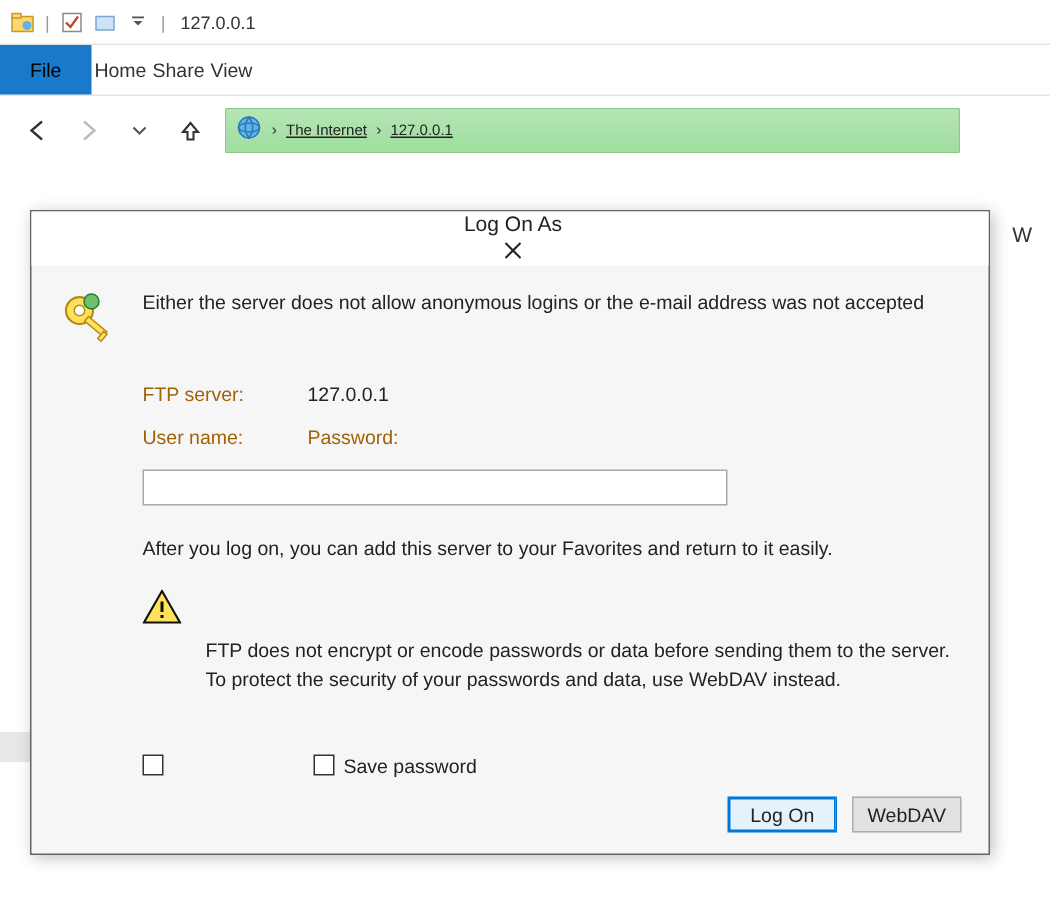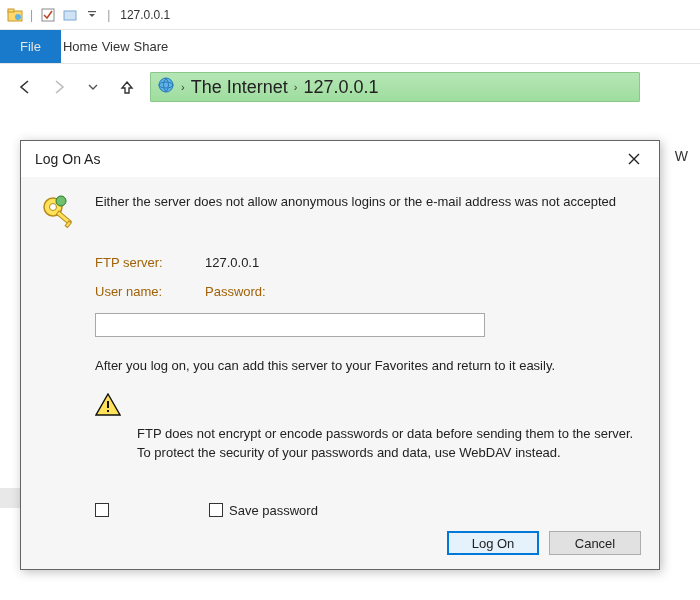--- a/index.html
+++ b/index.html
@@ -7,33 +7,33 @@
 
 
 .title-bar { height: 30px; display: flex; align-items: center; padding: 0 4px; background: #fff; border-bottom: 1px solid #e5e5e5; }
 .title-bar .sep { color: #999; margin: 0 4px; font-size: 12px; }
 .title-bar .title-text { font-size: 12px; color: #333; margin-left: 6px; }
 .qat-icon { width: 18px; height: 18px; display: inline-flex; align-items: center; justify-content: center; margin: 0 2px; }
 
 
 .ribbon { height: 34px; display: flex; align-items: stretch; background: #fff; border-bottom: 1px solid #e5e5e5; }
 .ribbon .tab { padding: 0 2px; display: flex; align-items: center; font-size: 13px; color: #333; cursor: default; }
-.ribbon .tab.file { background: #1979ca; color: #e5e5e5; padding: 0 20px; }
+.ribbon .tab.file { background: #1979ca; color: #000000; padding: 0 20px; }
 
 
 .navbar { height: 46px; display: flex; align-items: center; padding: 8px 14px; gap: 12px; }
 .nav-arrow { width: 22px; height: 22px; display: inline-flex; align-items: center; justify-content: center; color: #555; }
 .nav-arrow.disabled { color: #bbb; }
 .address { flex: 1; height: 30px; background: linear-gradient(#b5e6b5,#9fdd9f); border: 1px solid #8ac88a; display: flex; align-items: center; padding: 0 6px; gap: 6px; max-width: 490px; border-radius: 1px; }
-.address .crumb { font-size: 18px; color: #222; }
+.address .crumb { font-size: 10px; color: #222; text-decoration: underline; }
 .address .chev { color: #333; font-size: 11px; }
 
 
 .dialog { position: absolute; left: 20px; top: 140px; width: 640px; height: 430px; background: #f6f6f6; border: 1px solid #646464; box-shadow: 2px 2px 10px rgba(0,0,0,0.25); }
-.dlg-titlebar { height: 36px; background: #fff; display: flex; align-items: center; justify-content: space-between; padding: 0 10px 0 14px; font-size: 14px; color: #222; }
+.dlg-titlebar { height: 36px; background: #fff; display: flex; align-items: center; justify-content: space-between; padding: 0 10px 0 14px; font-size: 14px; color: #222; flex-direction: column; }
 .dlg-close { width: 30px; height: 24px; display: inline-flex; align-items: center; justify-content: center; }
 .dlg-body { padding: 14px 16px 12px 16px; font-size: 13px; color: #222; }
 .intro-row { display: flex; gap: 14px; margin-bottom: 20px; }
 .key-icon { width: 44px; height: 44px; flex-shrink: 0; }
 .intro-text { padding-top: 2px; line-height: 1.4; }
 
 .form-grid { margin-left: 58px; display: grid; grid-template-columns: 110px 1fr; row-gap: 14px; align-items: center; margin-bottom: 20px; }
 .form-grid label { font-size: 13px; color: #a16207; }
 .form-grid .value { font-size: 13px; color: #222; }
 .combo { position: relative; width: 390px; }
@@ -45,21 +45,21 @@
 .info-line { margin-left: 58px; margin-bottom: 16px; line-height: 1.4; }
 .warn-row { display: flex; gap: 14px; margin-left: 24px; margin-bottom: 40px; }
 .warn-icon { width: 28px; height: 26px; flex-shrink: 0; margin-top: 2px; margin-left: 34px; }
 .warn-text { line-height: 1.45; margin-top: 34px; }
 
 .checks { margin-left: 58px; display: flex; gap: 100px; margin-bottom: 16px; }
 .check { display: flex; align-items: center; gap: 6px; font-size: 13px; }
 .check .box { width: 14px; height: 14px; border: 1px solid #333; background: #fff; }
 
 .dlg-buttons { position: absolute; right: 18px; bottom: 14px; display: flex; gap: 10px; }
-.btn { width: 92px; height: 24px; border: 1px solid #adadad; background: #e1e1e1; font-size: 13px; display: inline-flex; align-items: center; justify-content: center; }
+.btn { width: 73px; height: 24px; border: 1px solid #adadad; background: #e1e1e1; font-size: 13px; display: inline-flex; align-items: center; justify-content: center; }
 .btn.primary { border: 1px solid #0078d7; box-shadow: inset 0 0 0 1px #0078d7; background: #e5f1fb; }
 
 .side-letter { position: absolute; right: 12px; top: 148px; font-size: 14px; color: #333; }
 .bottom-shade { position: absolute; left: 0; bottom: 92px; width: 20px; height: 20px; background: #e8e8e8; }
 </style>
 </head>
 <body>
 
 <div class="title-bar">
   <span class="qat-icon">
@@ -87,22 +87,22 @@
         <path d="M2 4 L5 7 L8 4 Z" fill="#555"></path>
       </svg>
   </span>
   <span class="sep">|</span>
   <span class="title-text">127.0.0.1</span>
 </div>
 
 <div class="ribbon">
   <div class="tab file">File</div>
   <div class="tab">Home</div>
+  <div class="tab">Share</div>
   <div class="tab">View</div>
-  <div class="tab">Share</div>
 </div>
 
 <div class="navbar">
   <span class="nav-arrow">
     <svg width="18" height="18" viewBox="0 0 18 18">
         <path d="M12 3 L5 9 L12 15" stroke="#333" stroke-width="1.6" fill="none"></path>
       </svg>
   </span>
   <span class="nav-arrow disabled">
     <svg width="18" height="18" viewBox="0 0 18 18">
@@ -189,17 +189,17 @@
         <span class="box"></span>
       </label>
       <label class="check">
         <span class="box"></span>
         <span>Save password</span>
       </label>
     </div>
 
     <div class="dlg-buttons">
       <div class="btn primary">Log On</div>
-      <div class="btn">Cancel</div>
+      <div class="btn">WebDAV</div>
     </div>
 
   </div>
 </div>
 
 </body></html>

